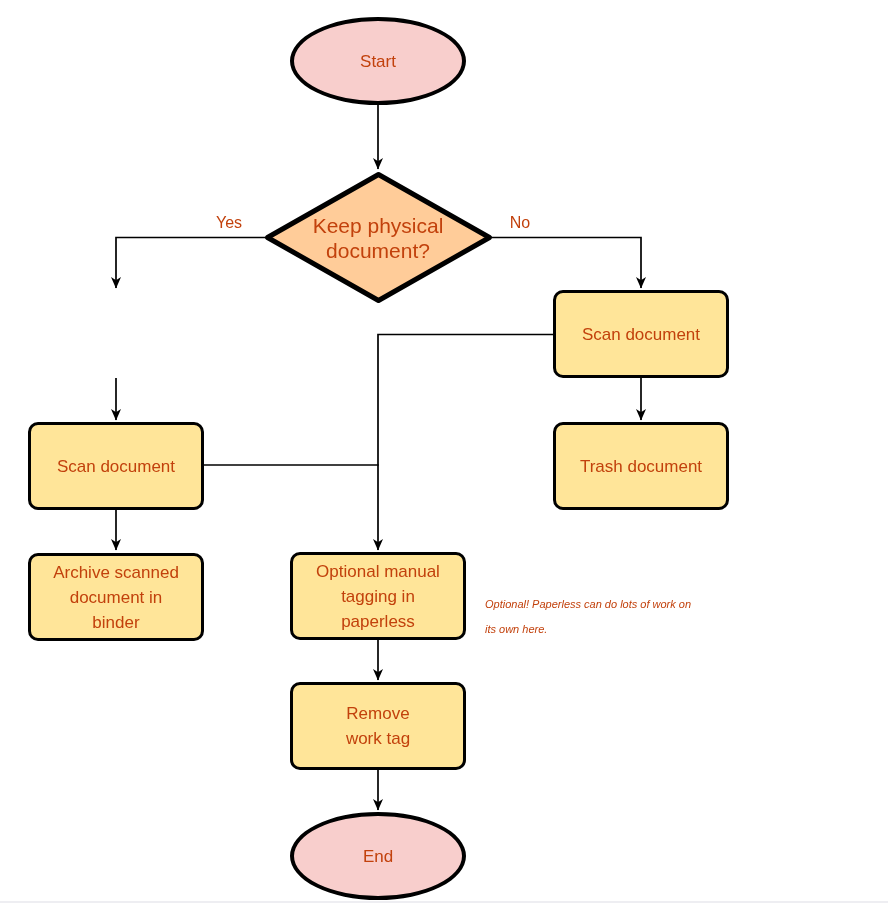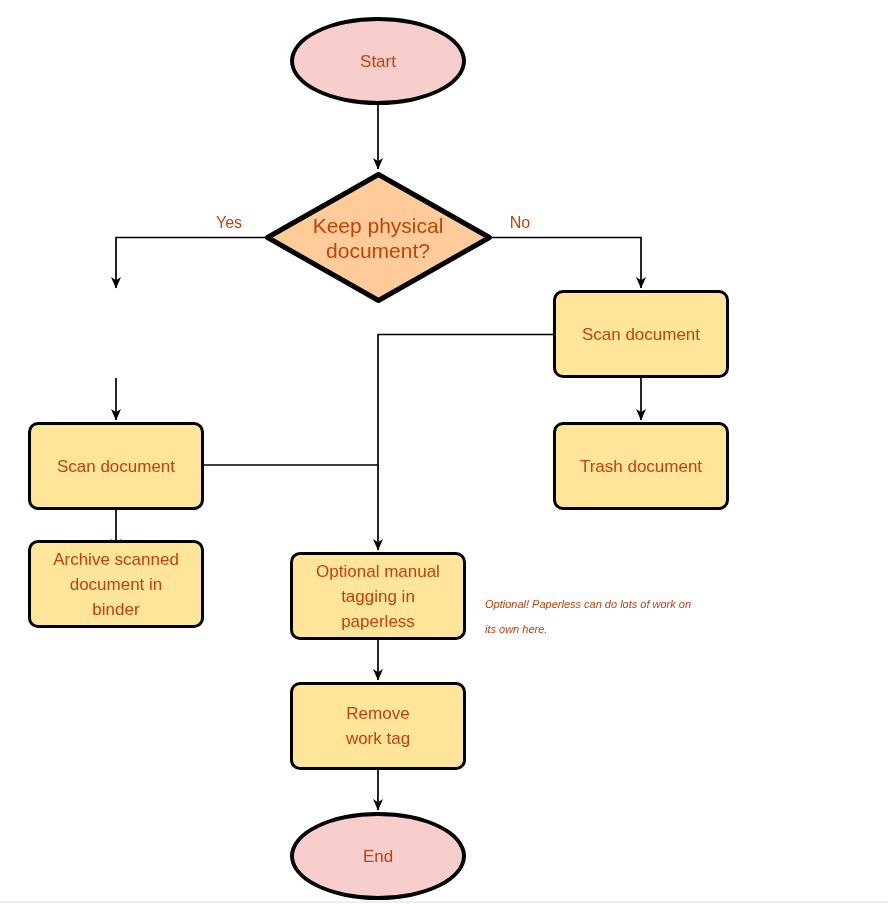--- a/index.html
+++ b/index.html
@@ -128,21 +128,21 @@
   </div>
 
   <div class="node process" style="left:28px; top:422px;">
     <span>Scan document</span>
   </div>
 
   <div class="node process" style="left:553px; top:422px;">
     <span>Trash document</span>
   </div>
 
-  <div class="node process" style="left:28px; top:540px;">
+  <div class="node process" style="left:28px; top:553px;">
     <span>Archive scanned
 document in
 binder</span>
   </div>
 
   <div class="node process" style="left:290px; top:552px;">
     <span>Optional manual
 tagging in
 paperless</span>
   </div>

